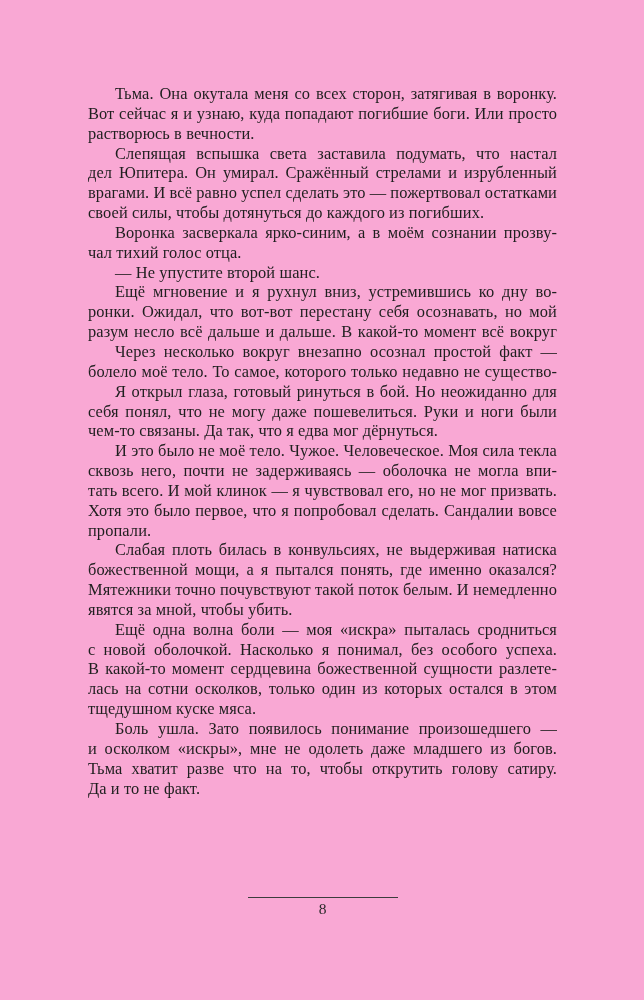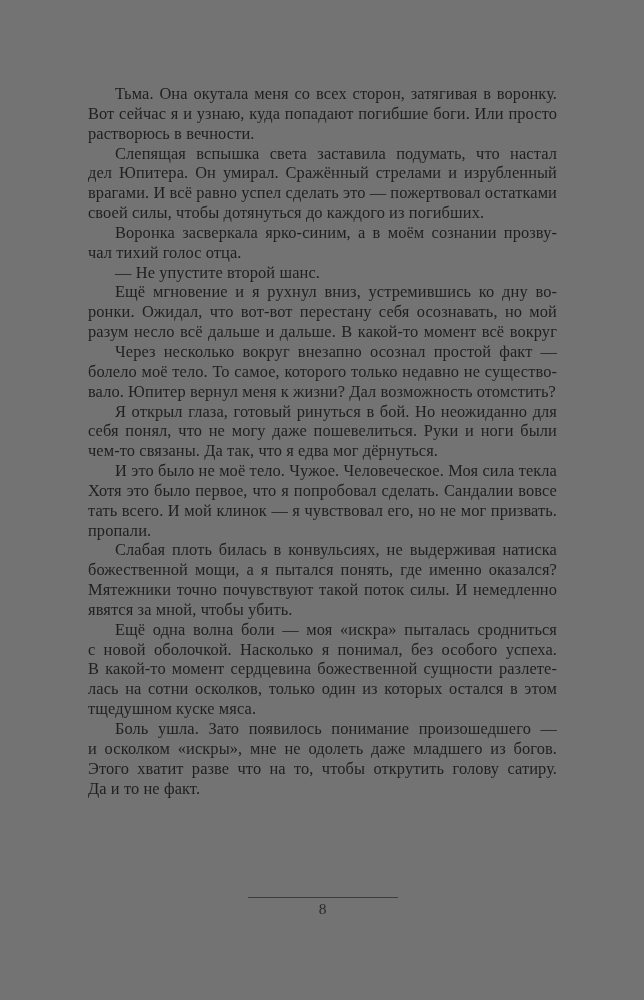--- a/index.html
+++ b/index.html
@@ -11,21 +11,21 @@
     width: 644px;
     height: 1000px;
     font-family: "Liberation Serif", "DejaVu Serif", serif;
     color: #1f1f1f;
     position: relative;
     overflow: hidden;
   }
   .page {
     position: absolute;
     inset: 0;
-    background: #737373;
+    background: #f9a8d4;
   }
   .text-block {
     position: absolute;
     top: 84px;
     left: 88px;
     width: 469px;
     font-size: 16.4px;
     line-height: 19.85px;
     letter-spacing: 0.1px;
   }
@@ -89,50 +89,50 @@
         <div class="line indent last">— Не упустите второй шанс.</div>
       </div>
       <div class="para">
         <div class="line indent">Ещё мгновение и я рухнул вниз, устремившись ко дну во-</div>
         <div class="line">ронки. Ожидал, что вот-вот перестану себя осознавать, но мой</div>
         <div class="line">разум несло всё дальше и дальше. В какой-то момент всё вокруг</div>
       </div>
       <div class="para">
         <div class="line indent">Через несколько вокруг внезапно осознал простой факт —</div>
         <div class="line">болело моё тело. То самое, которого только недавно не существо-</div>
-        <div class="line last">вало. Юпитер вернул меня к жизни? Дал возможность отомстить?</div>
       </div>
       <div class="para">
         <div class="line indent">Я открыл глаза, готовый ринуться в бой. Но неожиданно для</div>
         <div class="line">себя понял, что не могу даже пошевелиться. Руки и ноги были</div>
         <div class="line last">чем-то связаны. Да так, что я едва мог дёрнуться.</div>
       </div>
       <div class="para">
         <div class="line indent">И это было не моё тело. Чужое. Человеческое. Моя сила текла</div>
+        <div class="line">сквозь него, почти не задерживаясь — оболочка не могла впи-</div>
+        <div class="line">тать всего. И мой клинок — я чувствовал его, но не мог призвать.</div>
         <div class="line">Хотя это было первое, что я попробовал сделать. Сандалии вовсе</div>
-        <div class="line">тать всего. И мой клинок — я чувствовал его, но не мог призвать.</div>
         <div class="line last">пропали.</div>
       </div>
       <div class="para">
         <div class="line indent">Слабая плоть билась в конвульсиях, не выдерживая натиска</div>
         <div class="line">божественной мощи, а я пытался понять, где именно оказался?</div>
-        <div class="line">Мятежники точно почувствуют такой поток силы. И немедленно</div>
+        <div class="line">Мятежники точно почувствуют такой поток белым. И немедленно</div>
         <div class="line last">явятся за мной, чтобы убить.</div>
       </div>
       <div class="para">
         <div class="line indent">Ещё одна волна боли — моя «искра» пыталась сродниться</div>
         <div class="line">с новой оболочкой. Насколько я понимал, без особого успеха.</div>
         <div class="line">В какой-то момент сердцевина божественной сущности разлете-</div>
         <div class="line">лась на сотни осколков, только один из которых остался в этом</div>
         <div class="line last">тщедушном куске мяса.</div>
       </div>
       <div class="para">
         <div class="line indent">Боль ушла. Зато появилось понимание произошедшего —</div>
         <div class="line">и осколком «искры», мне не одолеть даже младшего из богов.</div>
-        <div class="line">Этого хватит разве что на то, чтобы открутить голову сатиру.</div>
+        <div class="line">Тьма хватит разве что на то, чтобы открутить голову сатиру.</div>
         <div class="line last">Да и то не факт.</div>
       </div>
     </div>
 
   <div class="footer">
     <div class="footer-rule"></div>
     <div class="page-number">8</div>
   </div>
 
 </div>

